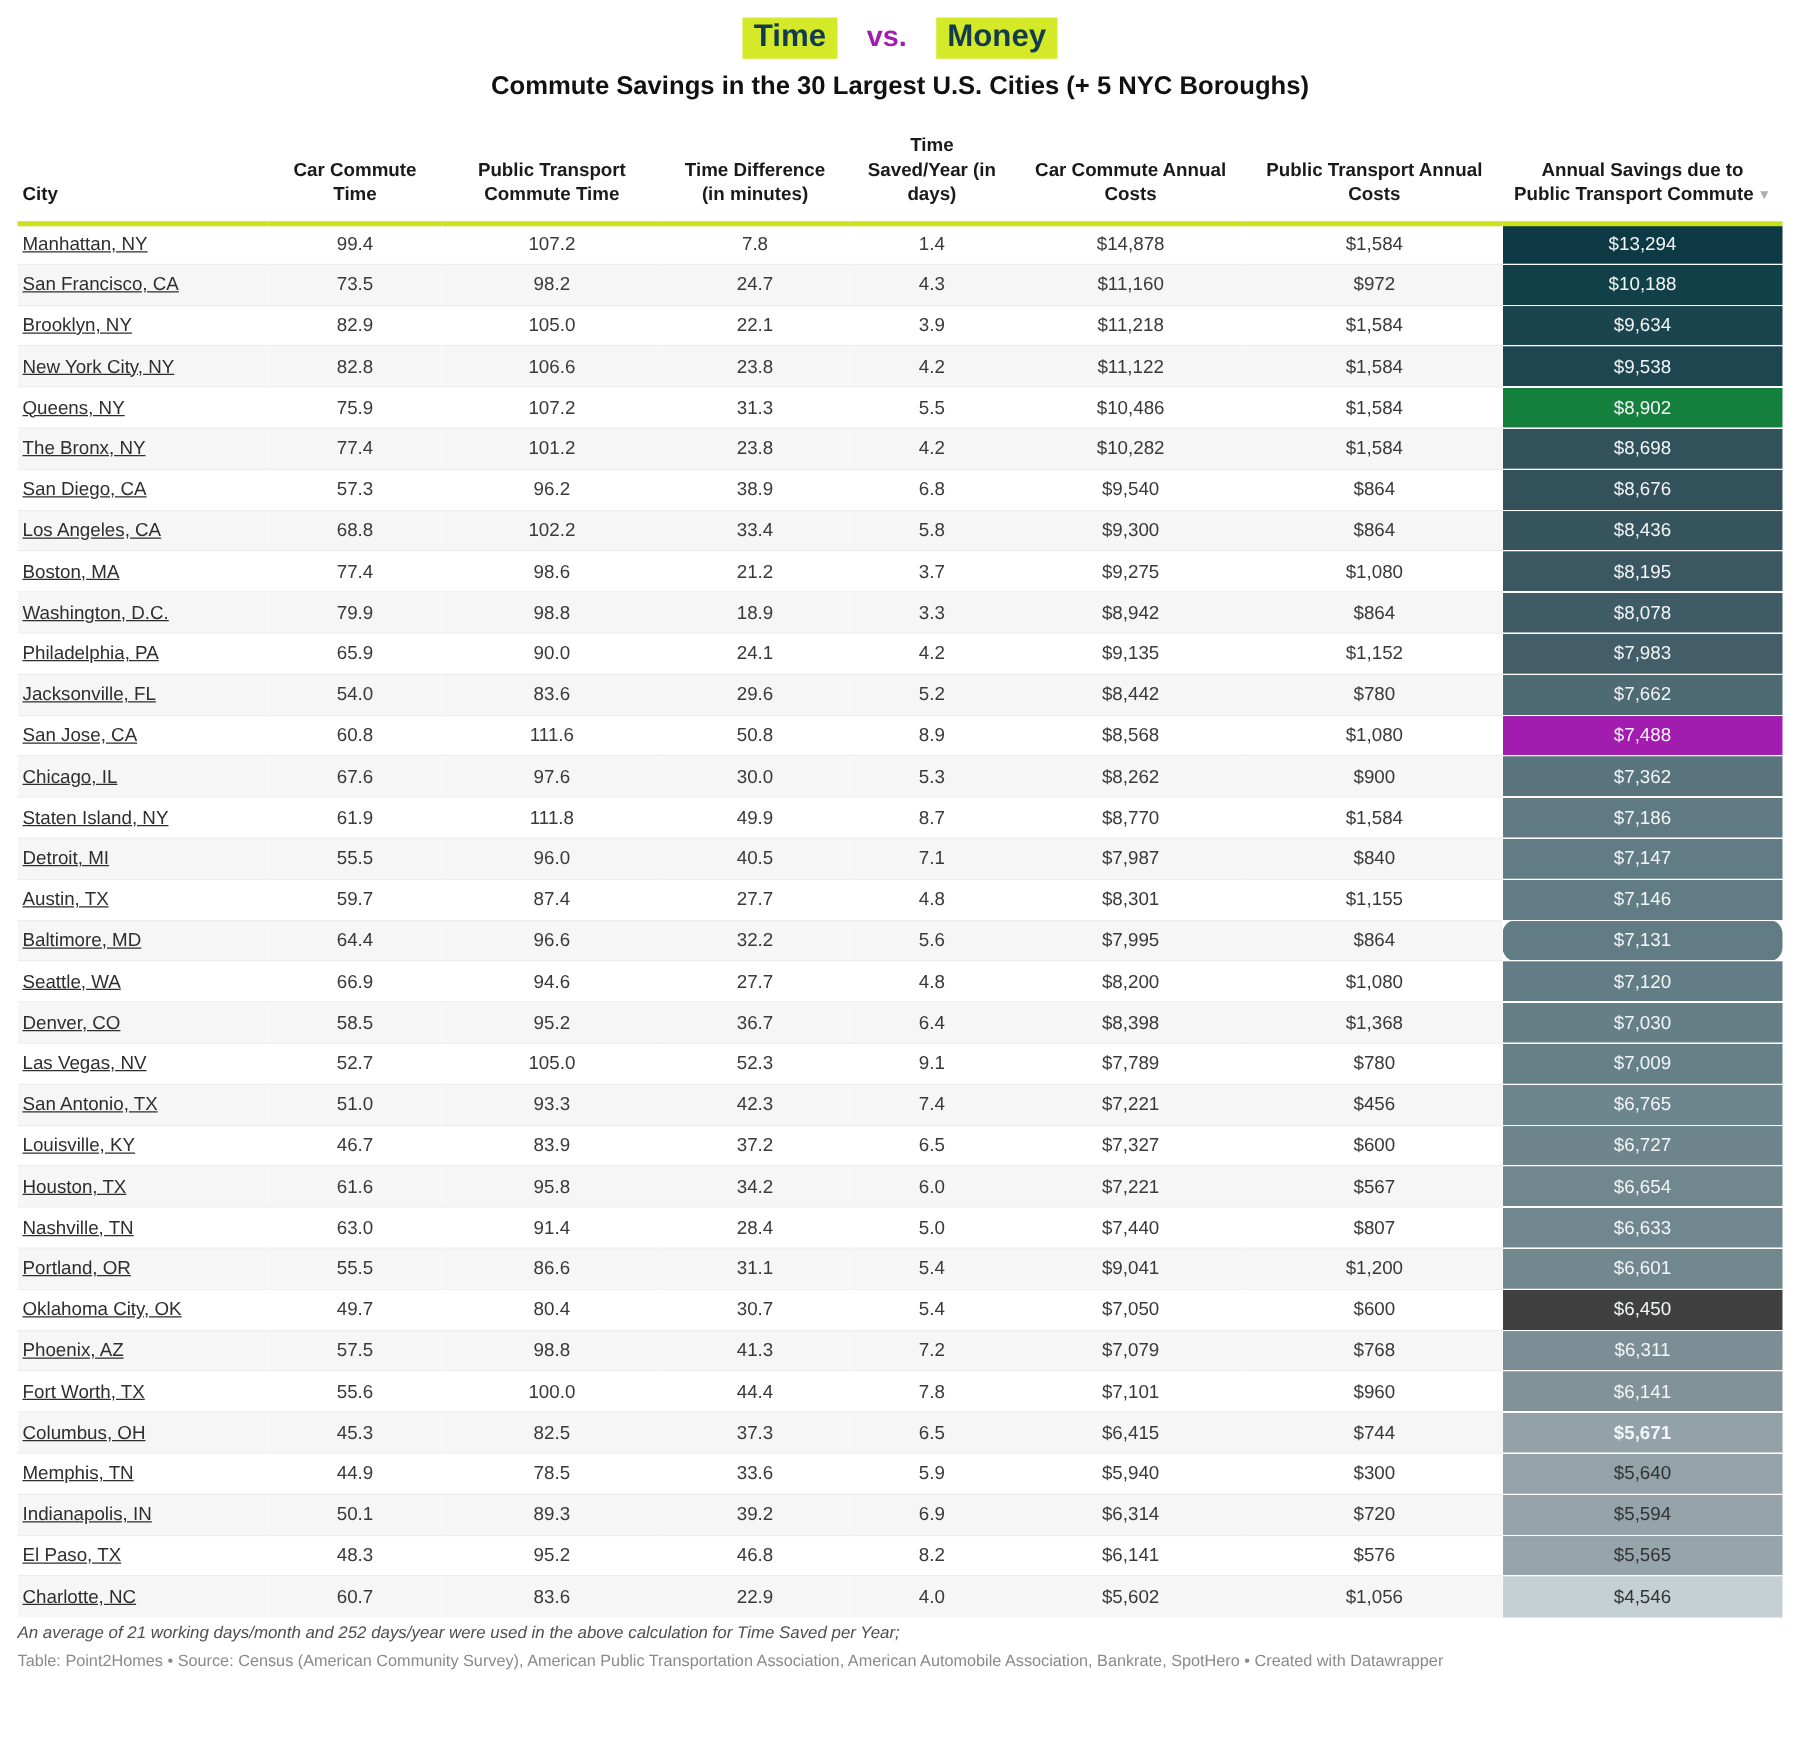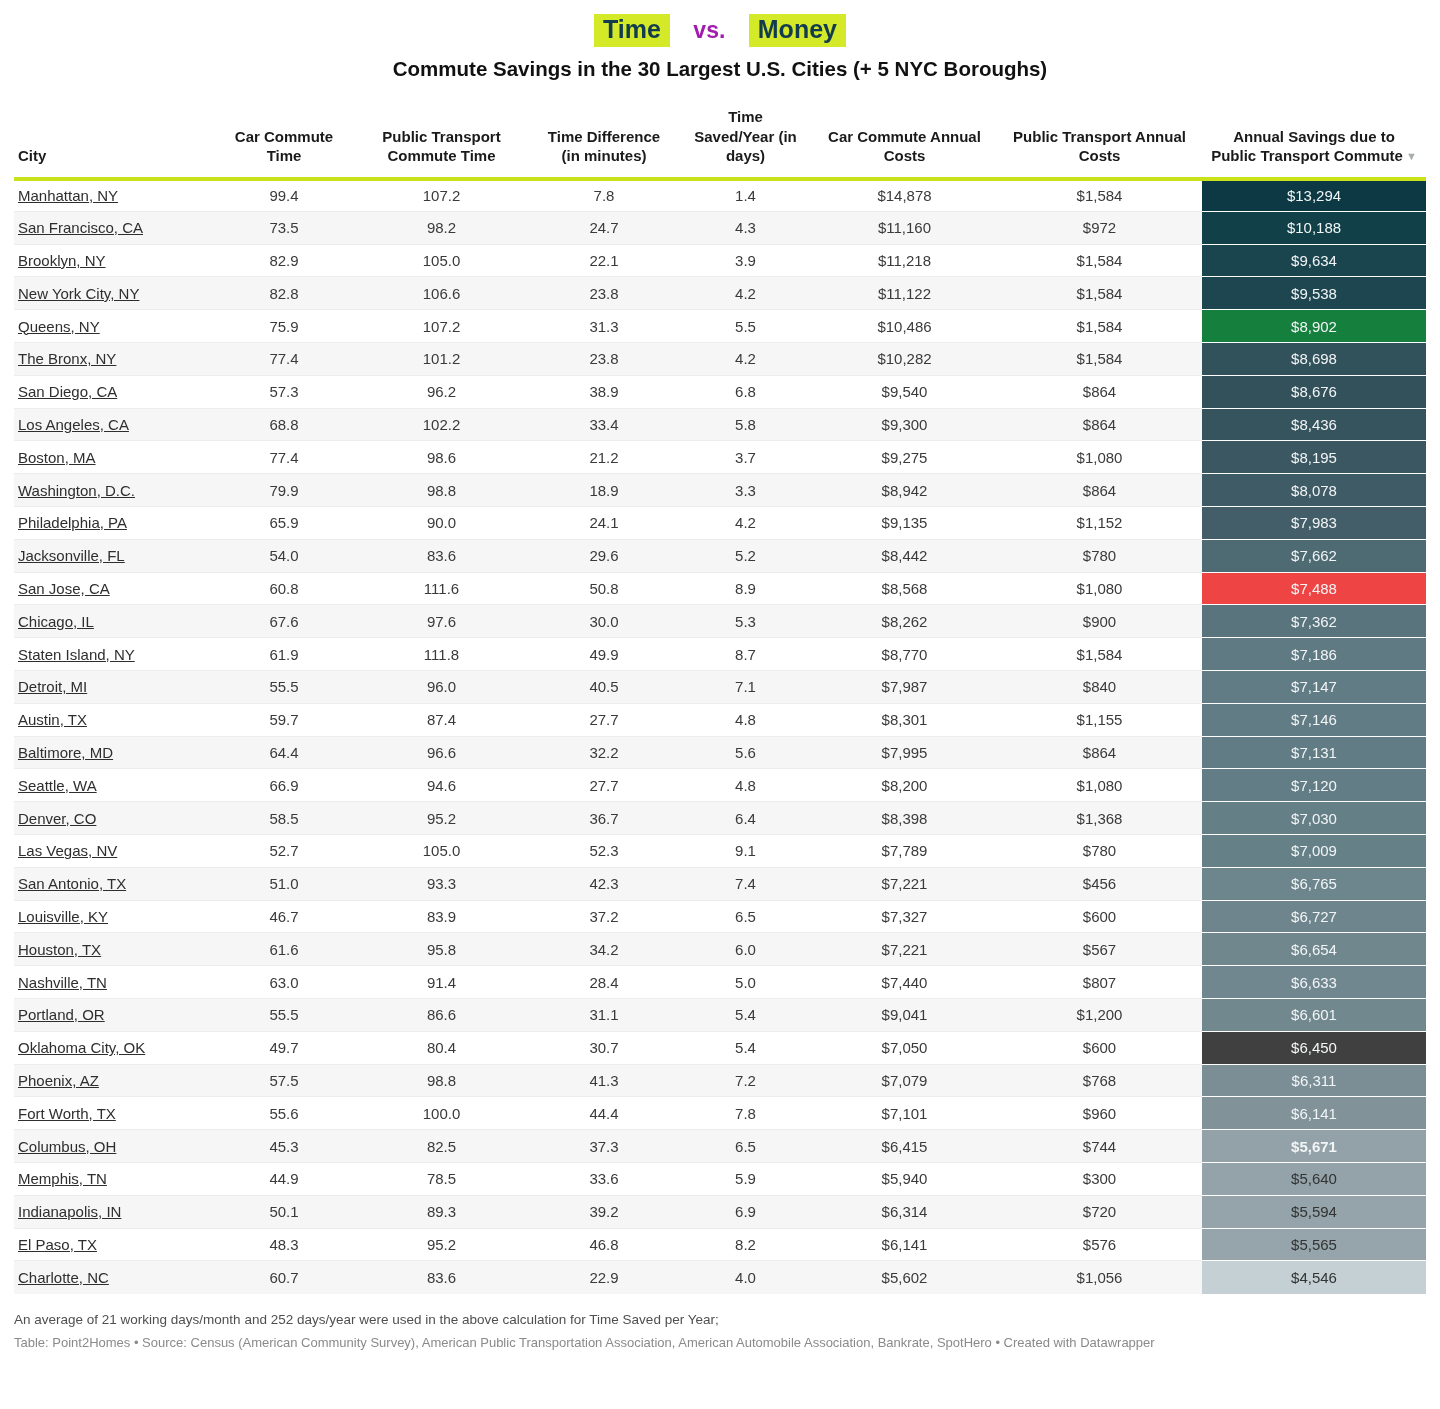--- a/index.html
+++ b/index.html
@@ -93,22 +93,23 @@
   }
   table.dw tbody tr { border-top: 1px solid #ededed; }
   table.dw tbody tr:first-child { border-top: none; }
   table.dw tbody tr:nth-child(even) td:not(.savings) { background: #f6f6f6; }
   table.dw tbody td.savings {
     font-size: 15px;
     border-top: 1px solid rgba(255,255,255,0.22);
   }
   
   .footnote {
-    margin-top: 18px;
+    margin-top: 4px;
     font-size: 13.5px;
+    font-style: italic;
     color: #4f4f4f;
   }
   .attribution {
     margin-top: 8px;
     font-size: 13px;
     color: #8a8a8a;
   }
 </style>
 </head>
 <body>
@@ -267,21 +268,21 @@
           <td class="savings" style="background: rgb(78, 106, 115); color: rgb(242, 245, 246);">$7,662</td>
         </tr>
         <tr>
           <td class="city">San Jose, CA</td>
           <td>60.8</td>
           <td>111.6</td>
           <td>50.8</td>
           <td>8.9</td>
           <td>$8,568</td>
           <td>$1,080</td>
-          <td class="savings" style="background: #ef4444; color: rgb(242, 245, 246);">$7,488</td>
+          <td class="savings" style="background: #a21caf; color: rgb(242, 245, 246);">$7,488</td>
         </tr>
         <tr>
           <td class="city">Chicago, IL</td>
           <td>67.6</td>
           <td>97.6</td>
           <td>30.0</td>
           <td>5.3</td>
           <td>$8,262</td>
           <td>$900</td>
           <td class="savings" style="background: rgb(89, 116, 125); color: rgb(242, 245, 246);">$7,362</td>
@@ -317,21 +318,21 @@
           <td class="savings" style="background: rgb(97, 124, 132); color: rgb(242, 245, 246);">$7,146</td>
         </tr>
         <tr>
           <td class="city">Baltimore, MD</td>
           <td>64.4</td>
           <td>96.6</td>
           <td>32.2</td>
           <td>5.6</td>
           <td>$7,995</td>
           <td>$864</td>
-          <td class="savings" style="background: rgb(97, 124, 132); color: rgb(242, 245, 246);">$7,131</td>
+          <td class="savings" style="background: rgb(97, 124, 132); color: rgb(242, 245, 246); border-radius: 11px;">$7,131</td>
         </tr>
         <tr>
           <td class="city">Seattle, WA</td>
           <td>66.9</td>
           <td>94.6</td>
           <td>27.7</td>
           <td>4.8</td>
           <td>$8,200</td>
           <td>$1,080</td>
           <td class="savings" style="background: rgb(98, 125, 133); color: rgb(242, 245, 246);">$7,120</td>

